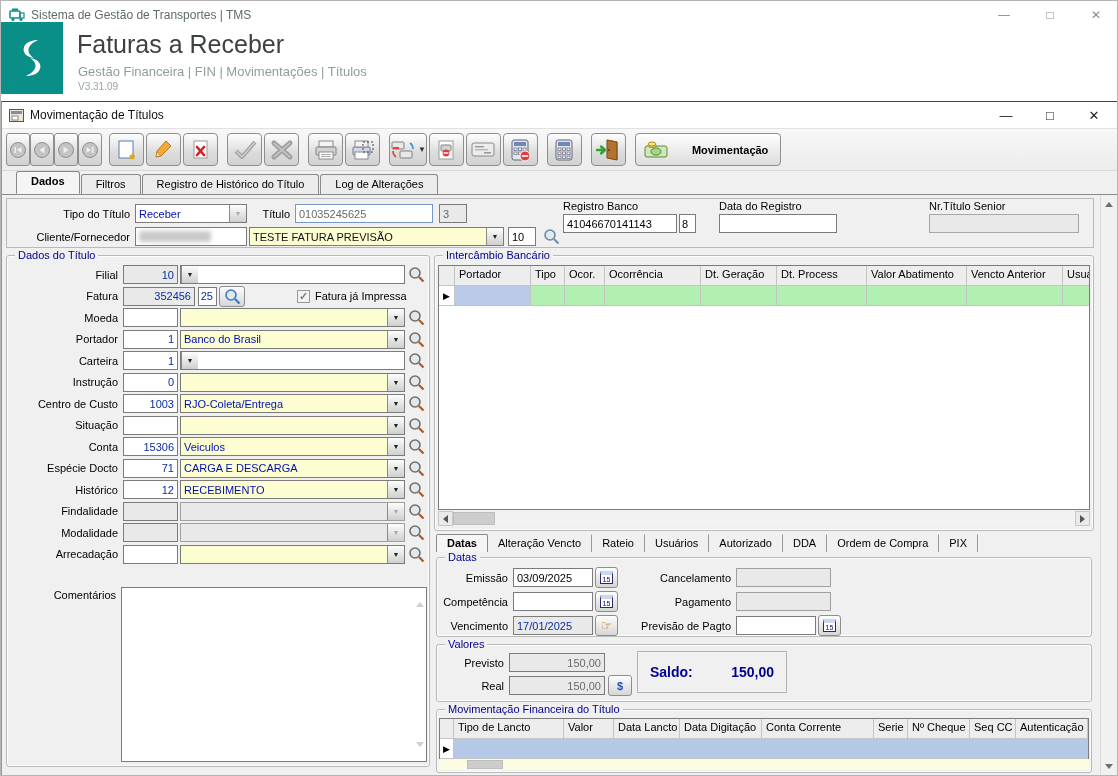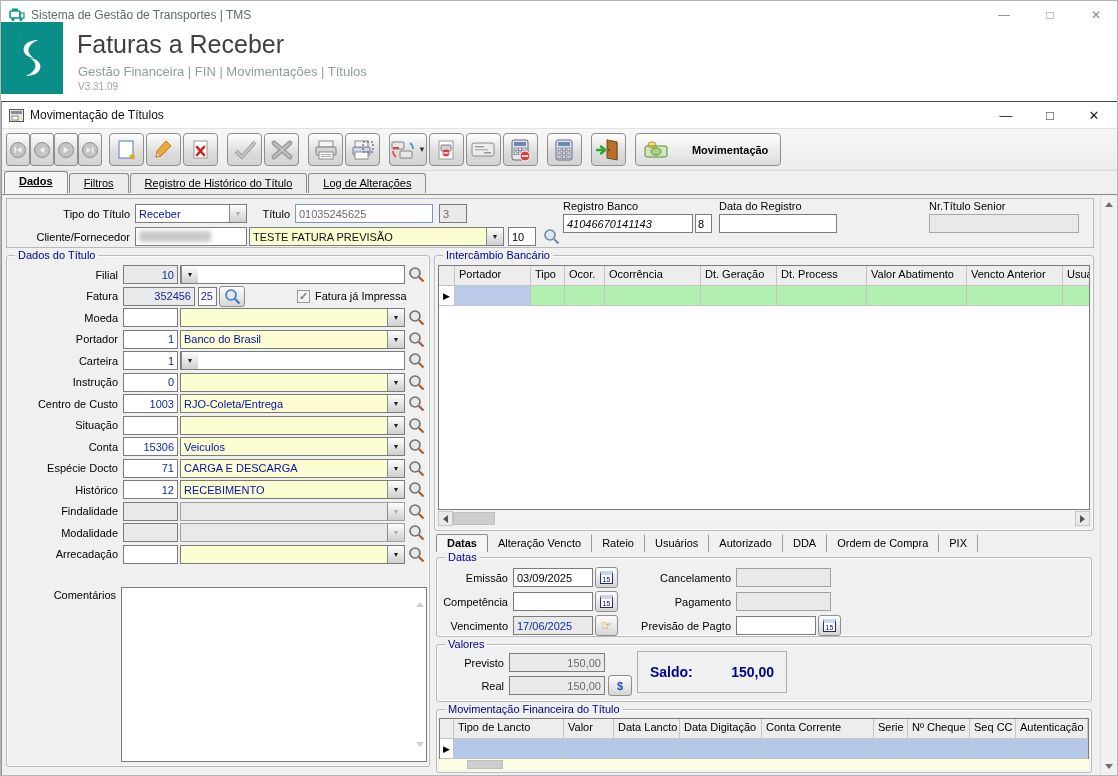--- a/index.html
+++ b/index.html
@@ -28,21 +28,21 @@
   
   .toolbar { height:42px; background:linear-gradient(#f7f7f7,#ececec); display:flex; align-items:center; padding:0 4px; border-bottom:1px solid #d8d8d8; }
   .tb { height:33px; min-width:35px; border:1px solid #8e8e8e; border-radius:4px; background:linear-gradient(#fefefe,#dcdcdc 60%, #d2d2d2); display:flex; align-items:center; justify-content:center; margin-right:2px; }
   .tb.nav { min-width:24px; border-radius:3px; margin-right:0; }
   .tbgap { width:7px; }
   .tb-mov { height:33px; border:1px solid #8e8e8e; border-radius:4px; background:linear-gradient(#fefefe,#dcdcdc); display:flex; align-items:center; padding:0 12px 0 8px; font-weight:bold; }
   .tb-mov span.lbl { margin-left:6px;padding-left:16px; }
   .caret { font-size:8px; color:#333; margin-left:2px; }
 
   
-  .tabbar { height:23px; display:flex; align-items:center; padding-left:2px; background:#f0f0f0;text-decoration:underline; }
+  .tabbar { height:23px; display:flex; align-items:flex-end; padding-left:14px; background:#f0f0f0; }
   .tab { height:20px; padding:3px 14px 0; border:1px solid #8a8a8a; border-bottom:none; border-radius:3px 3px 0 0; background:#ececec; margin-right:1px; color:#000; }
   .tab.active { background:#f5f5f5; height:23px; font-weight:bold; border-bottom:1px solid #f5f5f5; }
 
   
   .content { position:relative; height:581px; background:#f0f0f0; border-top:1px solid #8a8a8a; }
 
   .field, .combo { height:19px; border:1px solid #7b7b7b; background:#fff; display:flex; align-items:center; overflow:hidden; }
   .field { padding:0 3px; }
   .field.num { justify-content:flex-end; }
   .field.dis, .combo.dis .ct { background:#e9e9e9; }
@@ -341,21 +341,21 @@
           <span class="magw" style="margin-left:4px;">
               <svg width="17" height="17">
                 <circle cx="7" cy="7" r="5" fill="#dfe9ef" stroke="#6a8aa8" stroke-width="1.6"></circle>
                 <line x1="11" y1="11" x2="15.5" y2="15.5" stroke="#6a8aa8" stroke-width="2"></line>
               </svg>
             </span>
         </div>
         <div style="position:absolute; left:556px; top:1px;">
           <span>Registro Banco</span>
           <div style="display:flex; margin-top:2px;">
-            <div class="field" style="width:130px;font-style:italic;">
+            <div class="field" style="width:114px;">
                 <span>41046670141143</span>
               </div>
             <div class="field" style="width:17px; margin-left:2px; padding:0 2px;">
                 <span>8</span>
               </div>
           </div>
         </div>
         <div style="position:absolute; left:712px; top:1px;">
           <span>Data do Registro</span>
           <div class="field" style="width:118px; margin-top:2px;">
@@ -686,21 +686,21 @@
                 <span class="cal">15</span>
               </div>
             <span class="lab" style="width:118px;">Pagamento</span>
             <div class="field dis" style="width:95px; border-color:#a0a0a0;">
                 <span></span>
               </div>
           </div>
           <div style="display:flex; align-items:center;">
             <span class="lab" style="width:72px;">Vencimento</span>
             <div class="field dis" style="width:80px;">
-                <span class="navyval">17/06/2025</span>
+                <span class="navyval">17/01/2025</span>
               </div>
             <div class="minibtn" style="width:23px; margin-left:2px; color:#c8822a; font-size:13px;">
                 <span>☞</span>
               </div>
             <span class="lab" style="width:118px;">Previsão de Pagto</span>
             <div class="field" style="width:80px;">
                 <span></span>
               </div>
             <div class="minibtn" style="width:23px; margin-left:2px;">
                 <span class="cal">15</span>

